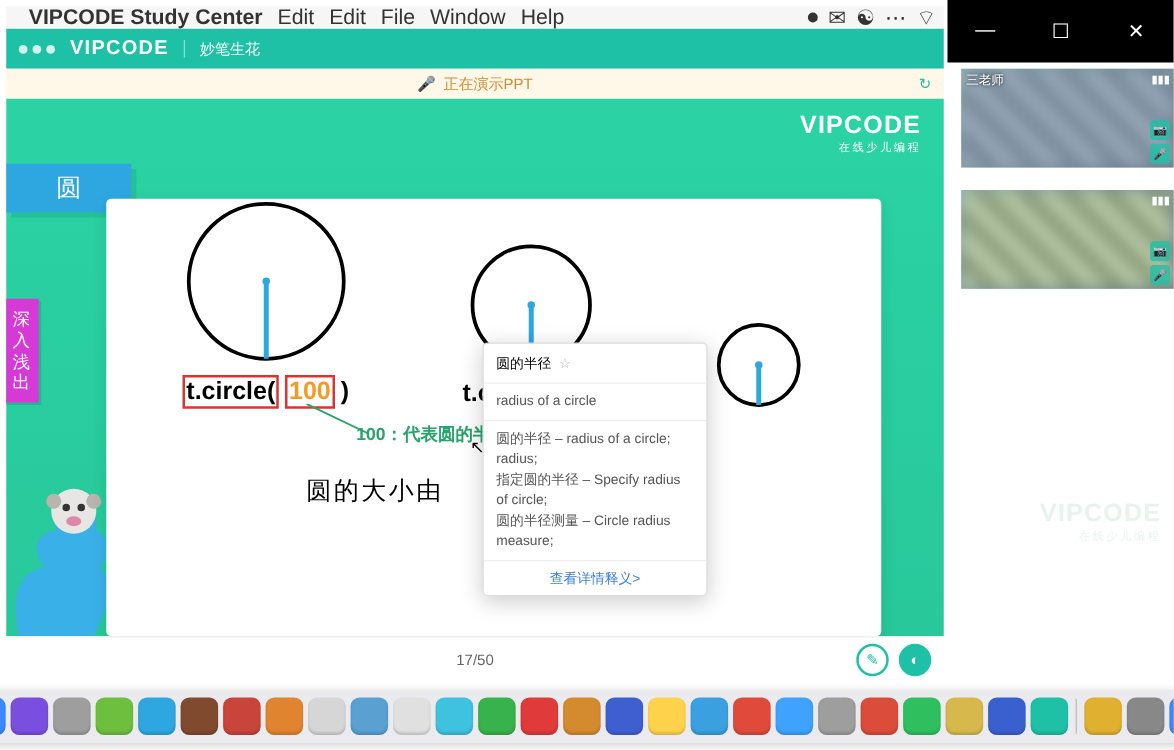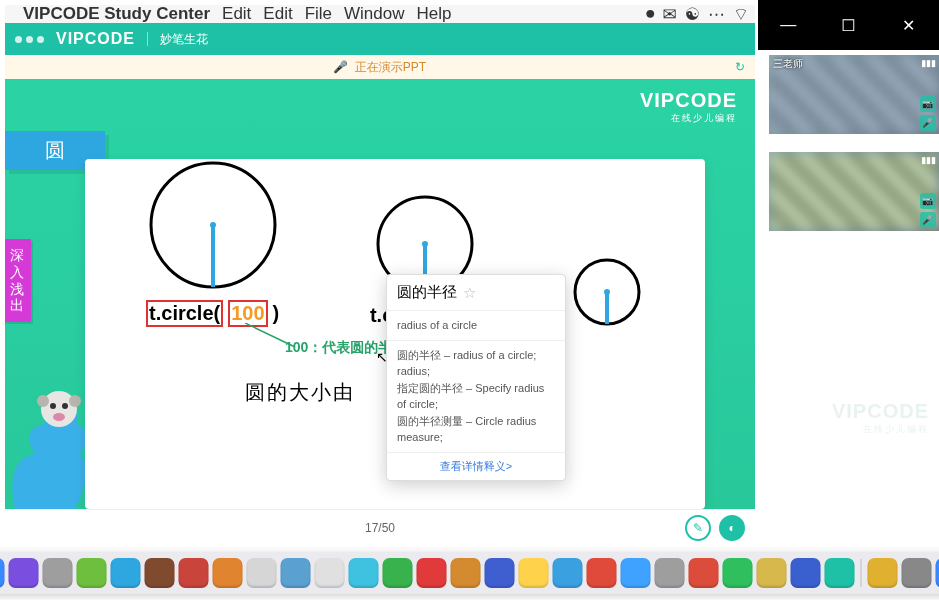--- a/index.html
+++ b/index.html
@@ -44,21 +44,21 @@
 .code-label .num { color: #f59a23; }
 .red-box { border: 2px solid #d33; display: inline-block; padding: 0 1px; }
 
 .annot { position: absolute; top: 180px; left: 200px; color: #27a36b; font-size: 14px; font-weight: bold; }
 .annot-line { position: absolute; top: 164px; left: 160px; width: 140px; height: 26px; }
 
 .desc-line { position: absolute; top: 220px; left: 160px; font-size: 20px; font-weight: 500; letter-spacing: 2px; }
 
 
 .popup { position: absolute; top: 274px; left: 386px; width: 180px; background: #fff; border: 1px solid #ddd; border-radius: 4px; box-shadow: 0 4px 18px rgba(0,0,0,.2); font-size: 11px; z-index: 50; }
-.popup .p-title { padding: 8px 10px; font-size: 15px; font-weight: 500; border-bottom: 1px solid #eee; display: flex; align-items: center; gap: 6px;}
+.popup .p-title { padding: 8px 10px; font-size: 11px; font-weight: 500; border-bottom: 1px solid #eee; display: flex; align-items: center; gap: 6px;}
 .popup .p-title .star { color: #bbb; }
 .popup .p-sec { padding: 6px 10px; border-bottom: 1px solid #eee; color: #555; line-height: 1.5; }
 .popup .p-more { padding: 6px 23px; text-align: center; color: #3a7ee0; cursor: pointer; }
 
 
 .slide-footer { position: absolute; top: 509px; left: 5px; width: 750px; height: 36px; background: #fff; border-top: 1px solid #eee; display: flex; align-items: center; justify-content: center; color: #666; font-size: 12px;}
 .slide-tools { position: absolute; right: 10px; display: flex; gap: 8px; }
 .tool-btn { width: 26px; height: 26px; border: 2px solid #1fc1a6; border-radius: 50%; display: flex; align-items: center; justify-content: center; color: #1fc1a6; cursor: pointer; }
 .tool-btn.fill { background:#1fc1a6; color:#fff; }
 

